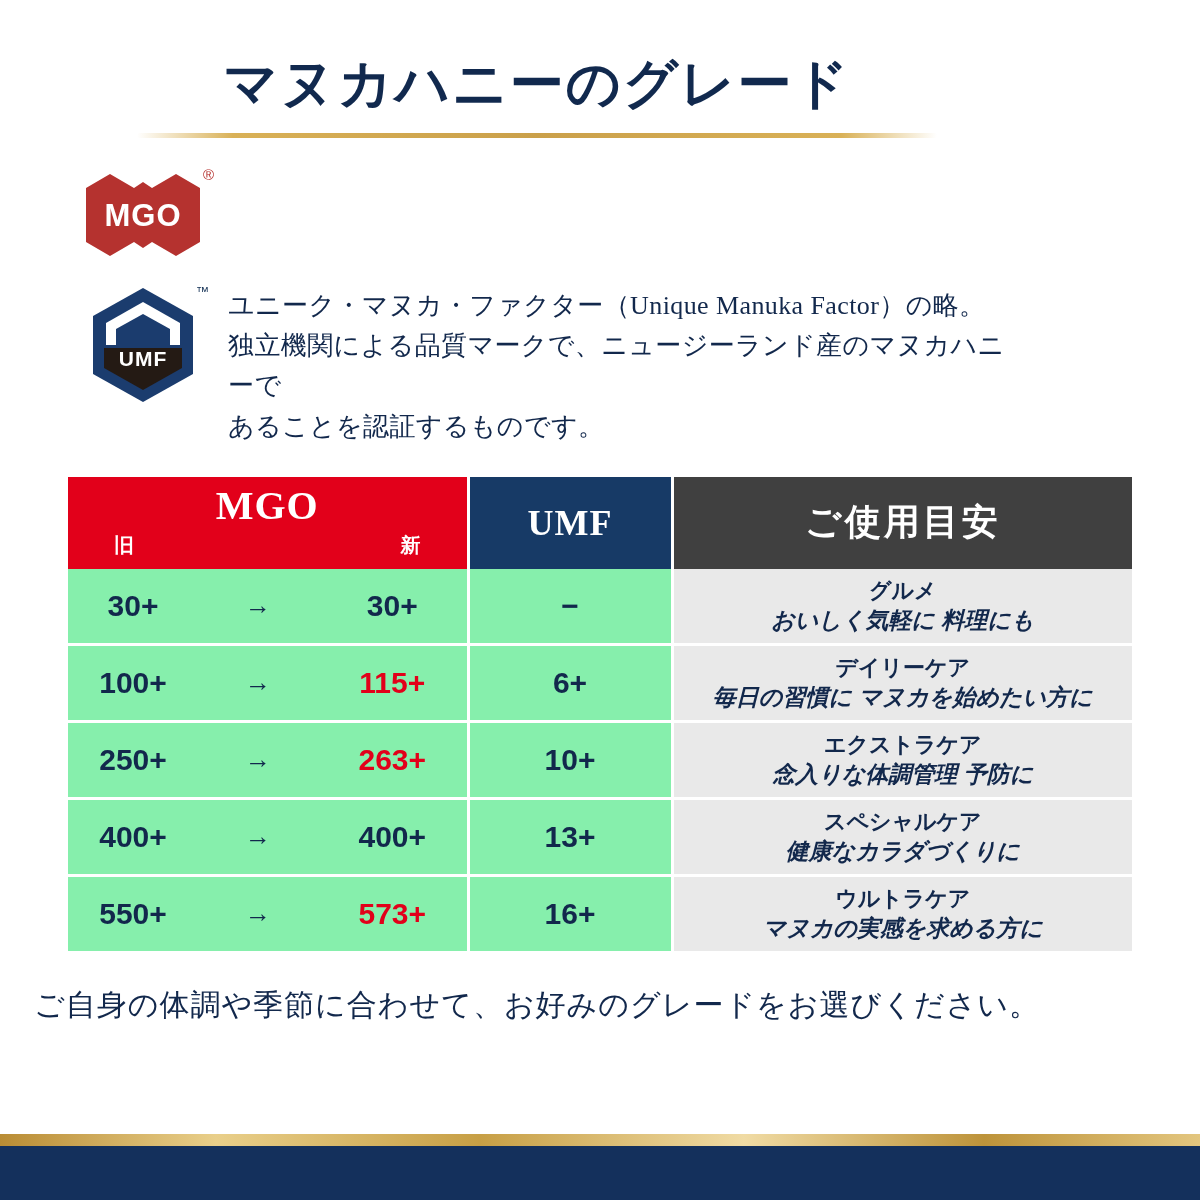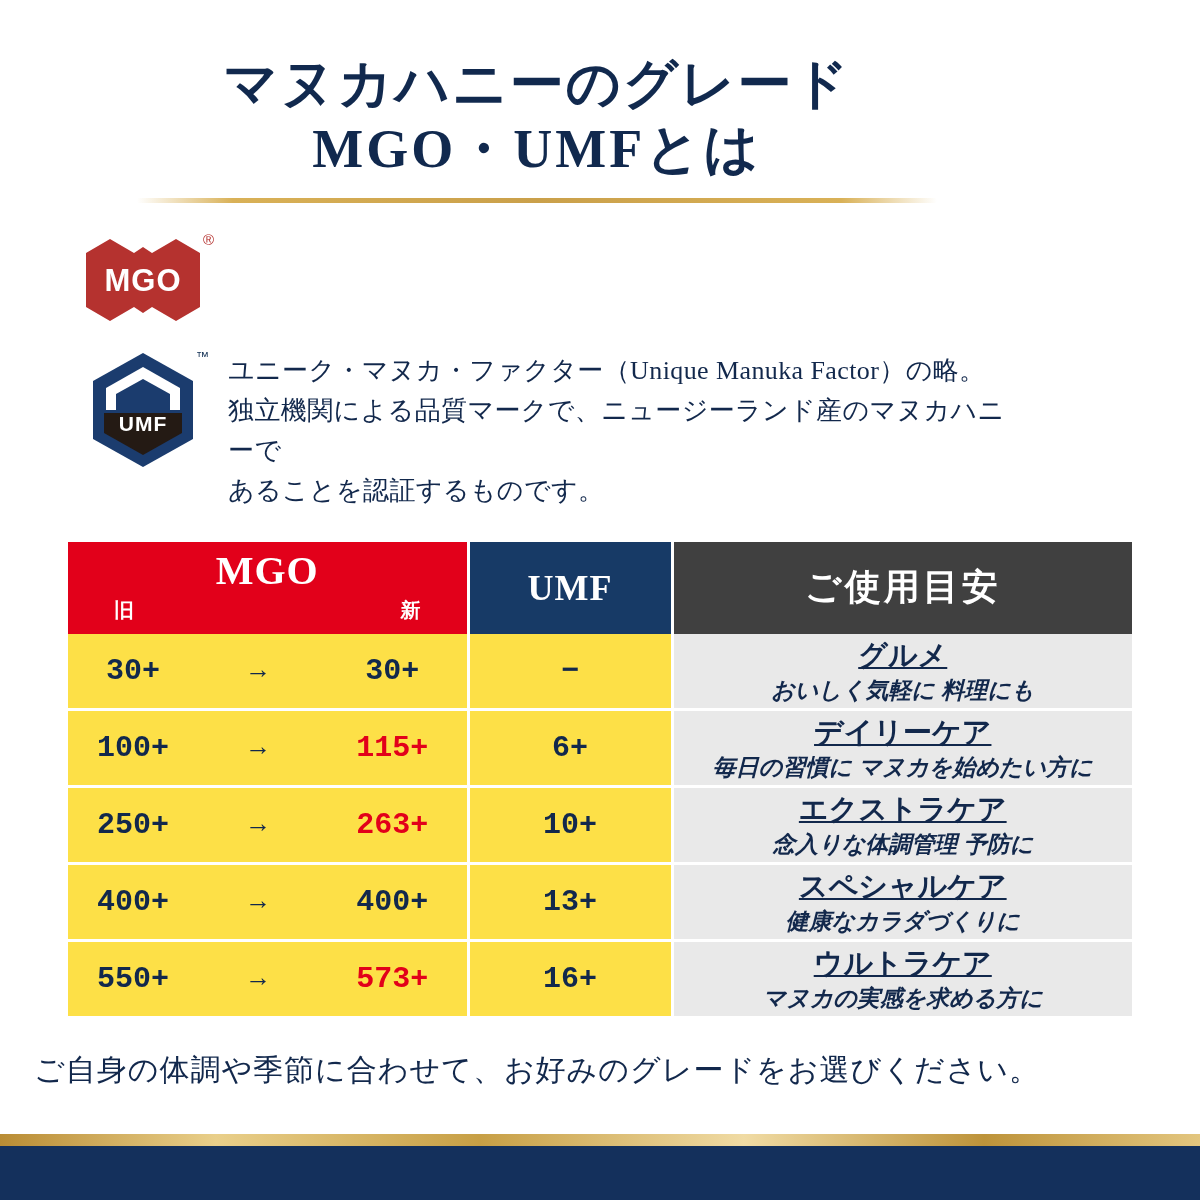--- a/index.html
+++ b/index.html
@@ -166,22 +166,22 @@
     letter-spacing: 3px;
     vertical-align: middle;
   }
   tbody tr td {
     height: 74px;
     text-align: center;
     vertical-align: middle;
     border-bottom: 3px solid #ffffff;
   }
   td.cell-old, td.cell-arrow, td.cell-new, td.cell-umf {
-    background: #fde047;
-    font-family: Liberation Mono, monospace;
+    background: #86efac;
+    font-family: Liberation Sans, sans-serif;
     font-weight: 700;
     font-size: 30px;
     color: #12284c;
   }
   td.cell-arrow {
     font-size: 26px;
     color: #12284c;
   }
   td.cell-new.hl {
     color: #e2001a;
@@ -194,22 +194,21 @@
     background: #e9e9e9;
     font-size: 22px;
     line-height: 1.35;
     color: #12284c;
     font-family: "Liberation Sans", "DejaVu Sans", sans-serif;
     font-weight: 700;
     padding: 0 12px;
   }
   td.cell-use .use-title {
     display: block;
-    font-size: 29px;
-    text-decoration: underline;
+    font-size: 22px;
   }
   td.cell-use .use-desc {
     display: block;
     font-size: 23px;
     font-style: italic;
   }
   tbody tr:last-child td {
     border-bottom: none;
   }
 
@@ -247,21 +246,20 @@
     background: #14305c;
   }
 </style>
 </head>
 <body>
 
 <div class="page">
 
   <div class="title-block">
     <div class="title-line">マヌカハニーのグレード</div>
-    <div class="title-line second">MGO・UMFとは</div>
     <div class="gold-rule"></div>
   </div>
 
   <div class="legend">
 
     <div class="legend-row">
       <div class="legend-badge">
         <div class="mgo-mark">
           <svg width="130" height="86" viewBox="0 0 130 86" xmlns="http://www.w3.org/2000/svg">
             <path d="M8 16 L32 2 L56 16 L65 10 L74 16 L98 2 L122 16 L122 70 L98 84 L74 70 L65 76 L56 70 L32 84 L8 70 Z" fill="#b5322f"></path>

